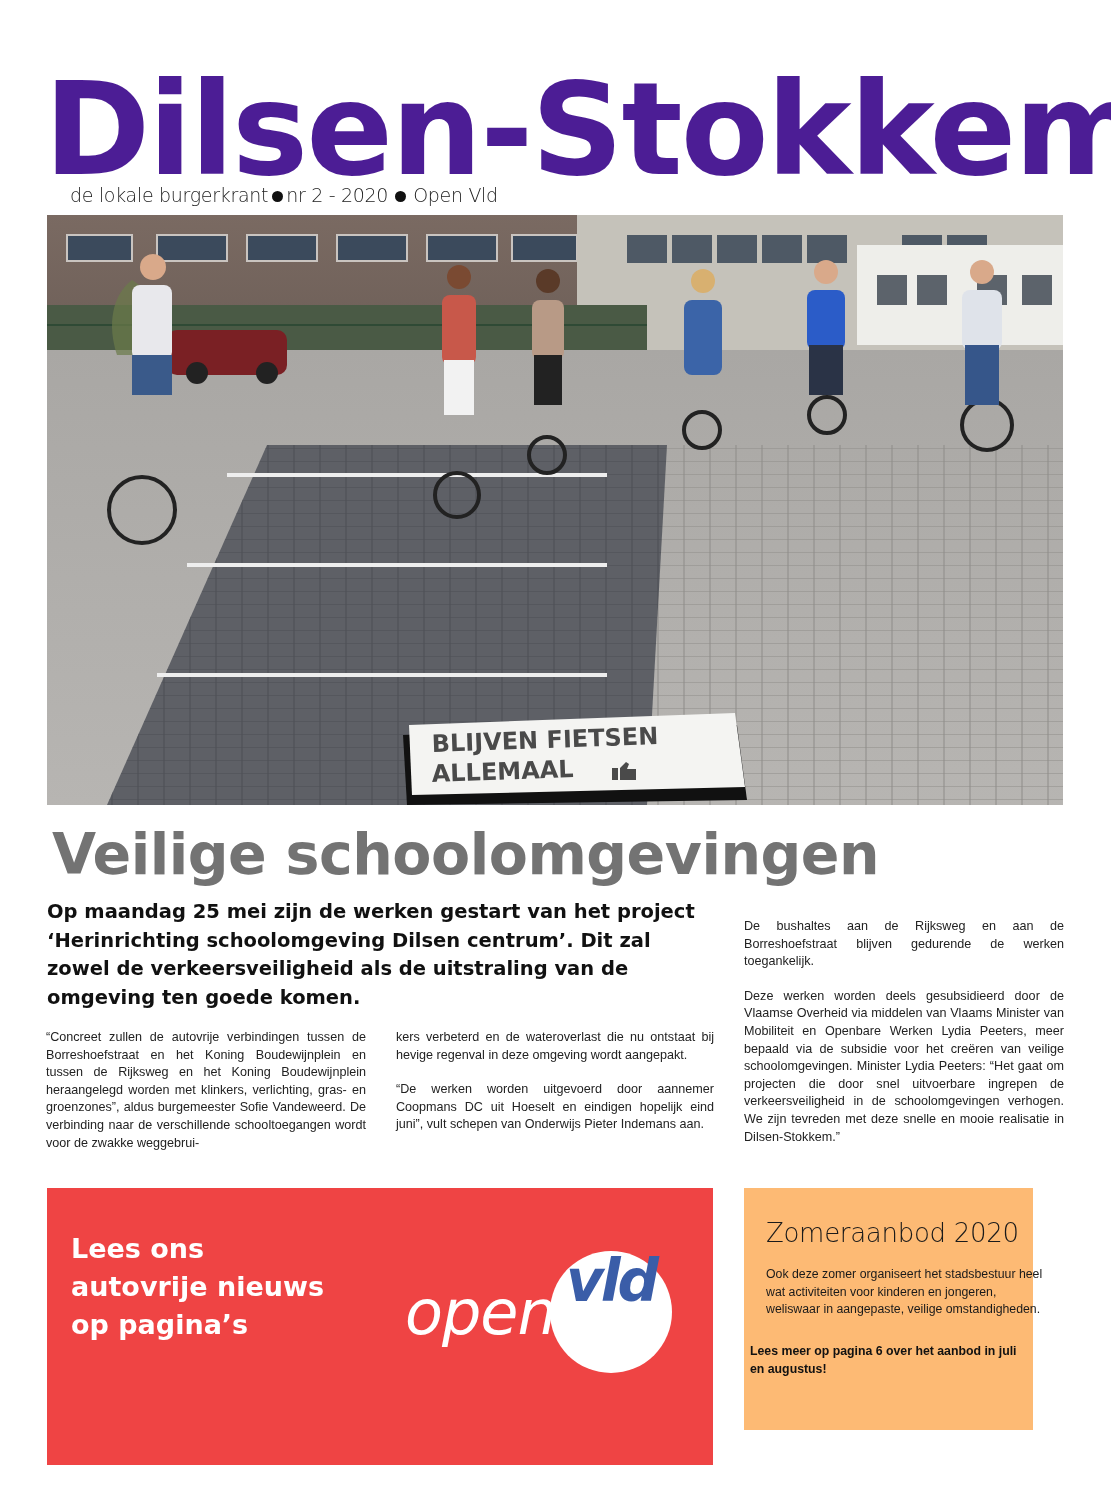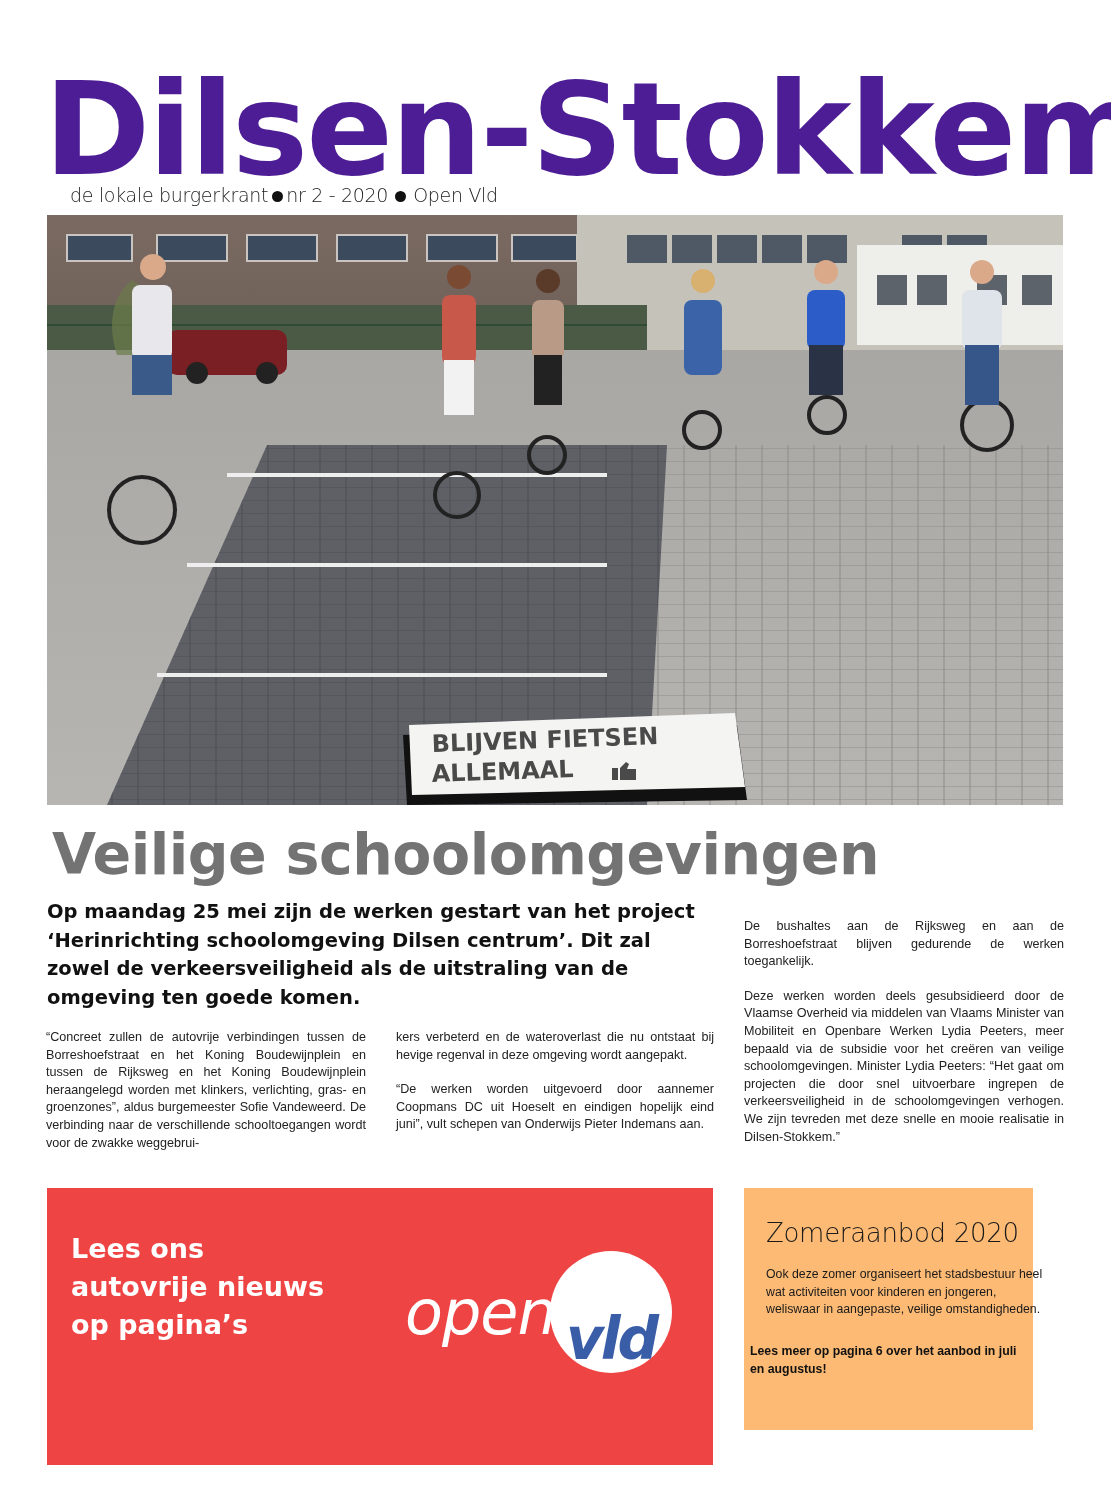--- a/index.html
+++ b/index.html
@@ -12,21 +12,21 @@
   #headline { left:52px; top:820px; font-family:"DejaVu Sans", sans-serif; font-weight:bold; font-size:57px; line-height:68px; color:#737373; white-space:nowrap; letter-spacing:-0.5px; }
   #lead { left:47px; top:898px; width:670px; font-family:"DejaVu Sans", sans-serif; font-weight:bold; font-size:19.5px; line-height:28.5px; color:#111; }
   .col { font-size:12.6px; line-height:17.6px; color:#222; text-align:justify; }
   .col p { margin:12px 0 17px 0; }
   #col1 { left:46px; top:1017px; width:320px; }
   #col2 { left:396px; top:1017px; width:318px; }
   #col3 { left:744px; top:906px; width:320px; }
   #vld-box { left:47px; top:1188px; width:666px; height:277px; background:#ef4444; }
   #vld-text { left:24px; top:42px; font-family:"DejaVu Sans", sans-serif; font-weight:bold; font-size:27px; line-height:38px; color:#ffffff; }
   #vld-open { left:326px; top:90px; font-family:"DejaVu Sans", sans-serif; font-style:italic; font-size:62px; line-height:70px; color:#ffffff; letter-spacing:-1px;margin-left:32px; }
-  #vld-circle { left:503px; top:63px; width:122px; height:122px; border-radius:50%; background:#ffffff; display:flex; align-items:flex-end; justify-content:center; }
+  #vld-circle { left:503px; top:63px; width:122px; height:122px; border-radius:50%; background:#ffffff; display:flex; align-items:flex-start; justify-content:center; }
   #vld-circle span { font-family:"DejaVu Sans", sans-serif; font-weight:bold; font-style:italic; font-size:58px; color:#3a5da8; letter-spacing:-3px; margin-top:-4px; }
   #zomer-box { left:744px; top:1188px; width:289px; height:242px; background:#fdba74; }
   #zomer-title { left:22px; top:28px; font-family:"DejaVu Sans", sans-serif; font-weight:300; font-size:26px; line-height:34px; color:#1a1a1a; white-space:nowrap; letter-spacing:-0.3px; }
   #zomer-body { left:22px; top:78px; width:282px; font-size:12.3px; line-height:17.5px; color:#1a1a1a; }
   #zomer-cta { left:6px; top:155px; width:282px; font-size:12.3px; line-height:17.5px; color:#111; font-weight:bold; }
 </style>
 </head>
 <body>
 
 <div id="masthead" class="abs">Dilsen-Stokkem</div>

